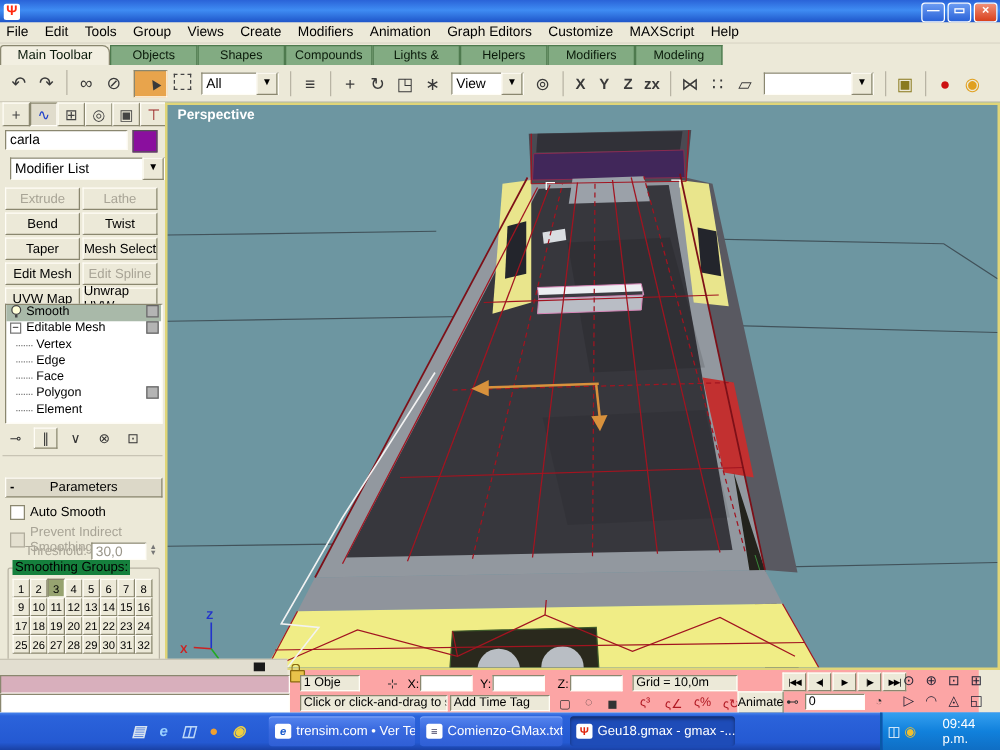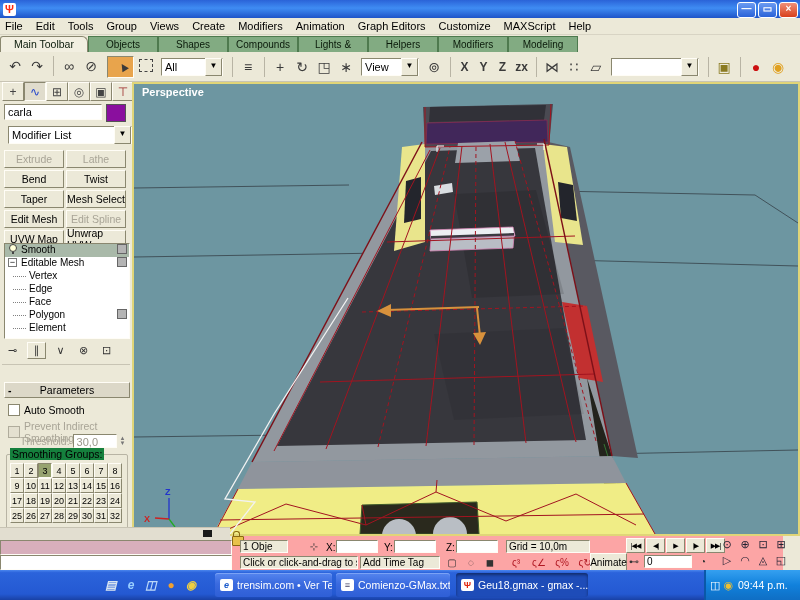--- a/index.html
+++ b/index.html
@@ -127,21 +127,21 @@
     font-size:12px;color:#fff}
   .task{position:absolute;top:3px;height:24px;border-radius:3px;color:#fff;font-size:10.5px;display:flex;
     align-items:center;gap:4px;padding:0 5px;box-sizing:border-box;
     background:linear-gradient(180deg,#5585ef,#3a6adf 45%,#2f5fd6);box-shadow:inset 0 1px 0 #7ba2f5;
     overflow:hidden;white-space:nowrap}
   .task.active{background:#1e4cb8;box-shadow:inset 0 2px 3px rgba(0,0,0,.4)}
   #tray{position:absolute;right:0;top:0;width:96px;height:30px;
     background:linear-gradient(180deg,#35a0f0 0%,#1181dc 50%,#0f6ec4 100%);
     border-left:2px solid #0a58a8;display:flex;align-items:center;color:#fff;padding-left:4px;box-sizing:border-box}
   .trayico{font-size:11px;margin-right:3px}
-  #clock{font-size:10.5px;margin-left:2px}
+  #clock{font-size:10.5px;margin-left:18px}
   .tico{width:13px;height:12px;display:flex;align-items:center;justify-content:center;
     background:#fff;border-radius:2px;font-size:9px;flex:none}
 </style>
 </head>
 <body>
 
 <div id="screen">
 
   <div id="titlebar" class="abs">
     <span id="gmax-logo">Ψ</span>

